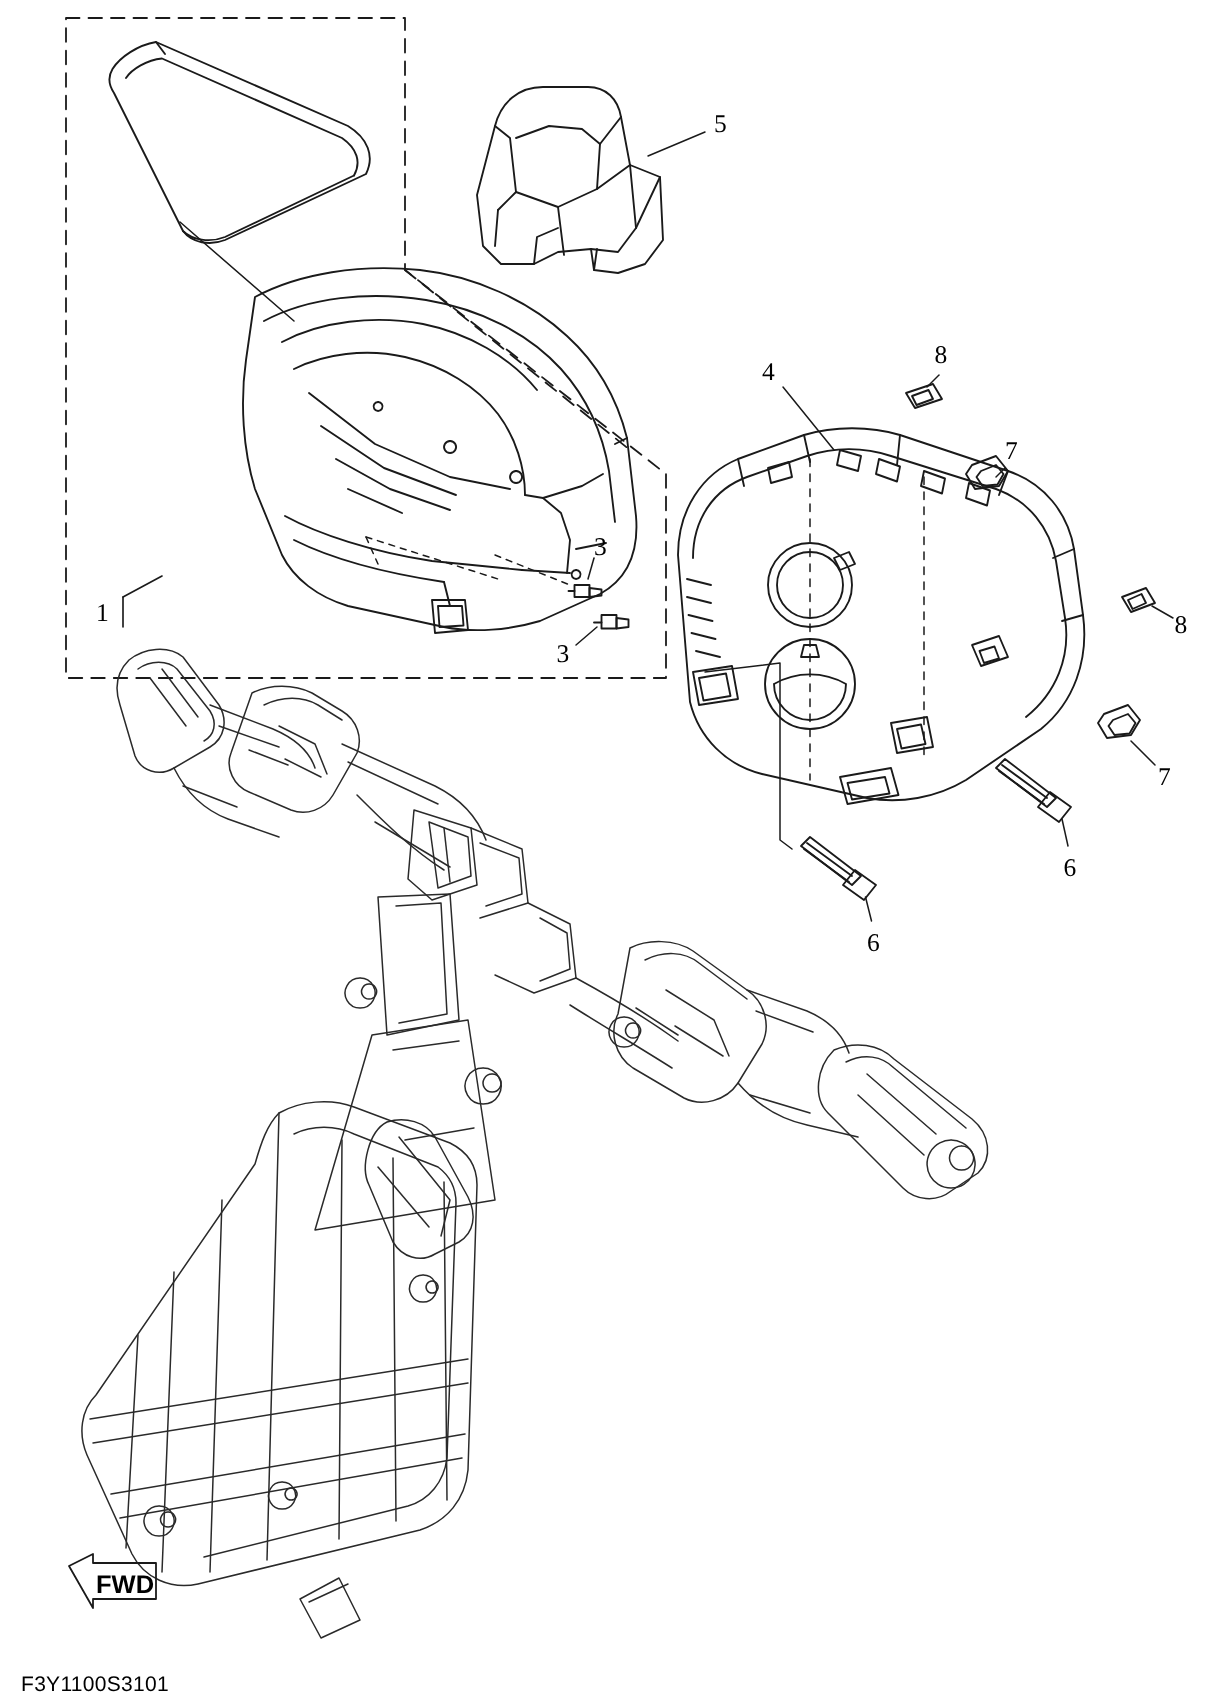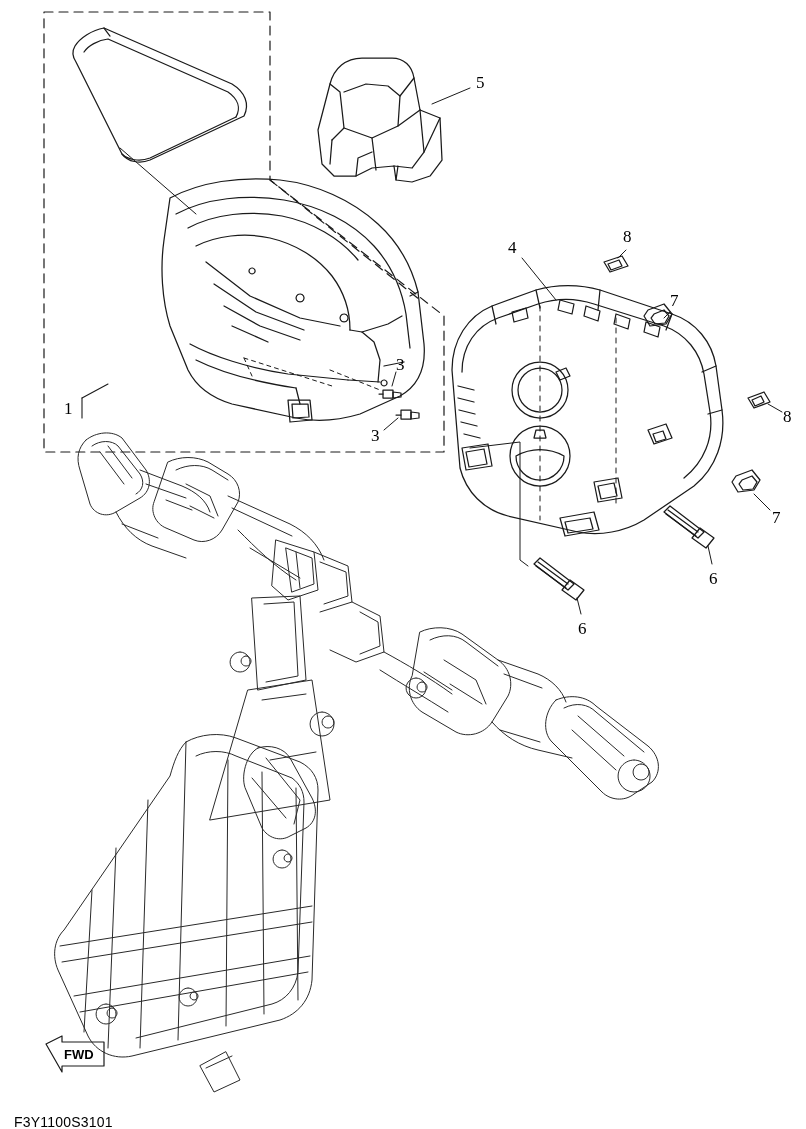--- a/index.html
+++ b/index.html
@@ -30,21 +30,21 @@
     position: absolute;
     font-family: "Liberation Serif", serif;
     font-size: 17px;
     color: #000;
     line-height: 1;
     user-select: none;
   }
   .fwd-label {
     position: absolute;
     font-family: "Liberation Sans", sans-serif;
-    font-size: 13px;
+    font-size: 17px;
     font-weight: bold;
     color: #000;
     letter-spacing: 0px;
   }
   .figure-code {
     position: absolute;
     left: 14px;
     top: 1114px;
     font-family: "Liberation Sans", sans-serif;
     font-size: 14px;

